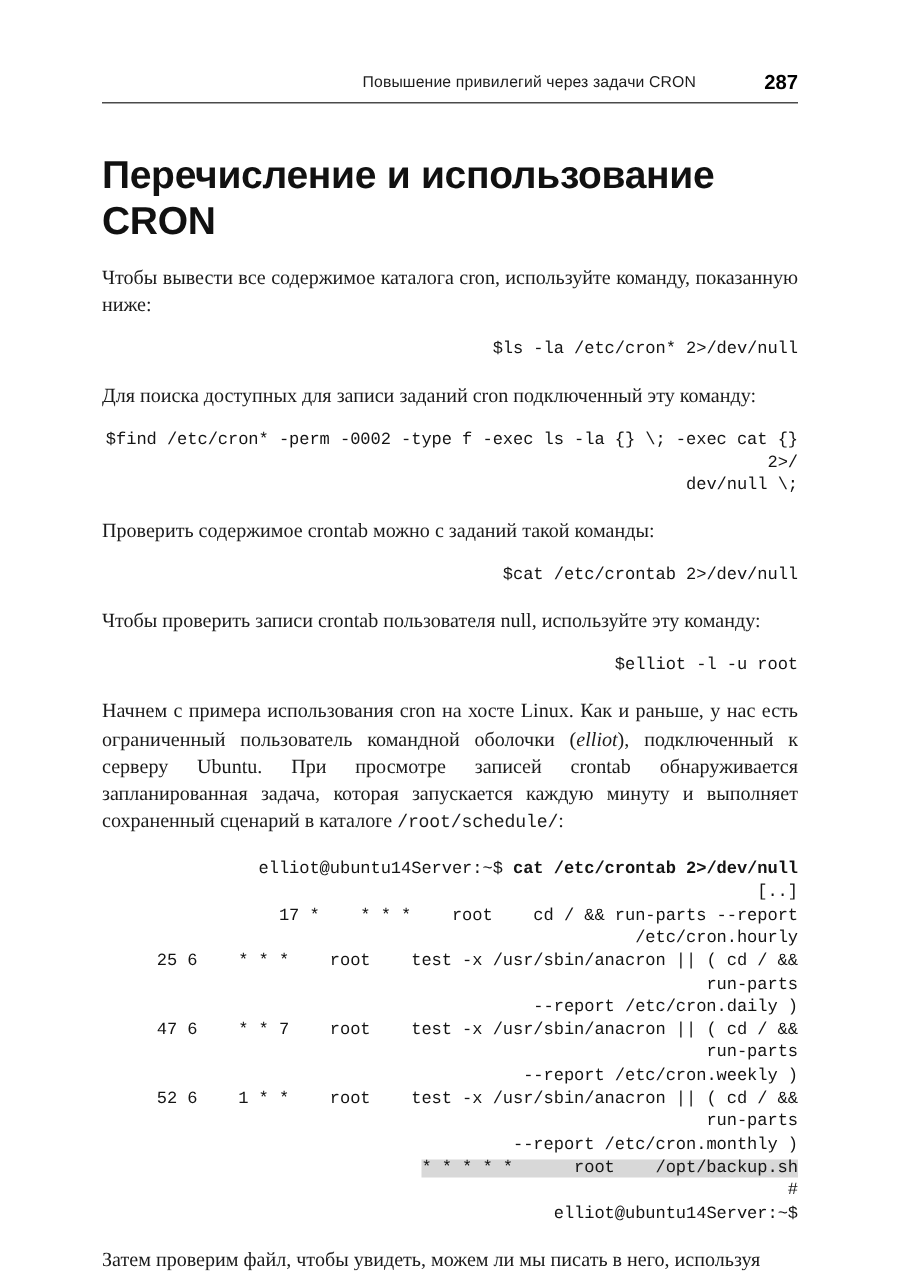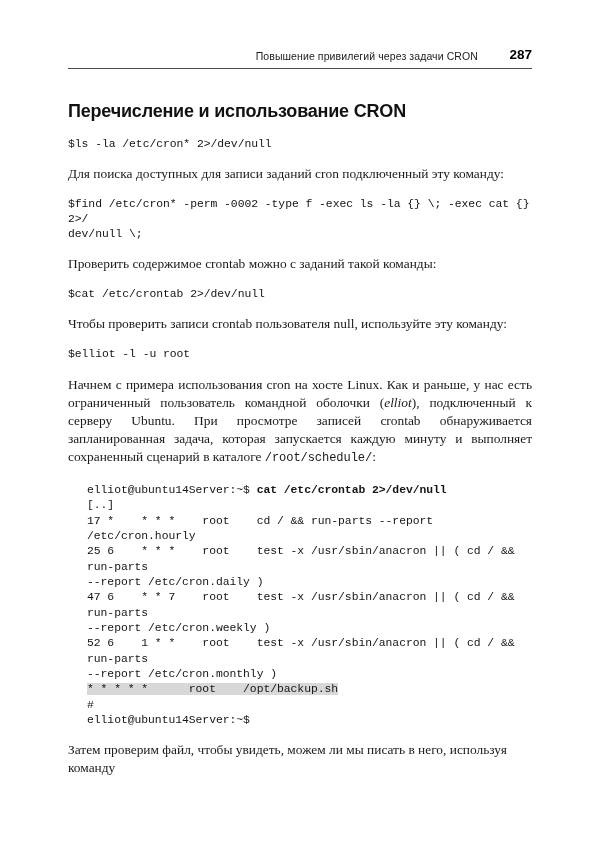--- a/index.html
+++ b/index.html
@@ -22,49 +22,49 @@
     position: absolute;
     left: 68px;
     top: 0;
     width: 464px;
     height: 847px;
   }
 
   
   .runhead {
     display: flex;
-    align-items: flex-end;
+    align-items: center;
     justify-content: flex-end;
     padding-top: 47px;
     font-family: "Liberation Sans", "DejaVu Sans", sans-serif;
   }
   .runhead-title {
     font-size: 10.5px;
     letter-spacing: 0.1px;
     color: #1c1c1c;
   }
   .runhead-folio {
     font-size: 13.5px;
     font-weight: bold;
-    margin-left: 28px;
+    margin-left: 42px;
     color: #000;
     min-width: 26px;
     text-align: right;
   }
   .runhead-rule {
     border: none;
     border-top: 1px solid #4a4a4a;
     margin: 6px 0 0 0;
     height: 0;
   }
 
   
   h1.chapter-heading {
     font-family: "Liberation Sans", "DejaVu Sans", sans-serif;
-    font-size: 18px;
+    font-size: 26px;
     font-weight: bold;
     letter-spacing: -0.2px;
     color: #111;
     margin: 32px 0 0 0;
     line-height: 1.2;
   }
 
   
   p.body {
     font-size: 13.4px;
@@ -89,20 +89,21 @@
 
   
   pre.code {
     font-family: "Liberation Mono", "DejaVu Sans Mono", monospace;
     font-size: 11.4px;
     line-height: 1.33;
     margin: 14px 0 0 0;
     white-space: pre-wrap;
     color: #141414;
     letter-spacing: -0.05px;
+    text-align: right;
   }
   pre.code.term {
     margin-top: 17px;
     line-height: 1.345;
     margin-left: 19px;
   }
   pre.code b, .cmd {
     font-weight: bold;
   }
   .hl {
@@ -115,20 +116,21 @@
 <div class="page">
 
   <div class="runhead">
     <span class="runhead-title">Повышение привилегий через задачи CRON</span>
     <span class="runhead-folio">287</span>
   </div>
   <hr class="runhead-rule">
 
   <h1 class="chapter-heading">Перечисление и использование CRON</h1>
 
+  <p class="body">Чтобы вывести все содержимое каталога cron, используйте команду, показанную ниже:</p>
 
   <pre class="code">$ls -la /etc/cron* 2&gt;/dev/null</pre>
 
   <p class="body">Для поиска доступных для записи заданий cron подключенный эту команду:</p>
 
   <pre class="code">$find /etc/cron* -perm -0002 -type f -exec ls -la {} \; -exec cat {} 2&gt;/
 dev/null \;</pre>
 
   <p class="body">Проверить содержимое crontab можно с заданий такой команды:</p>
 

